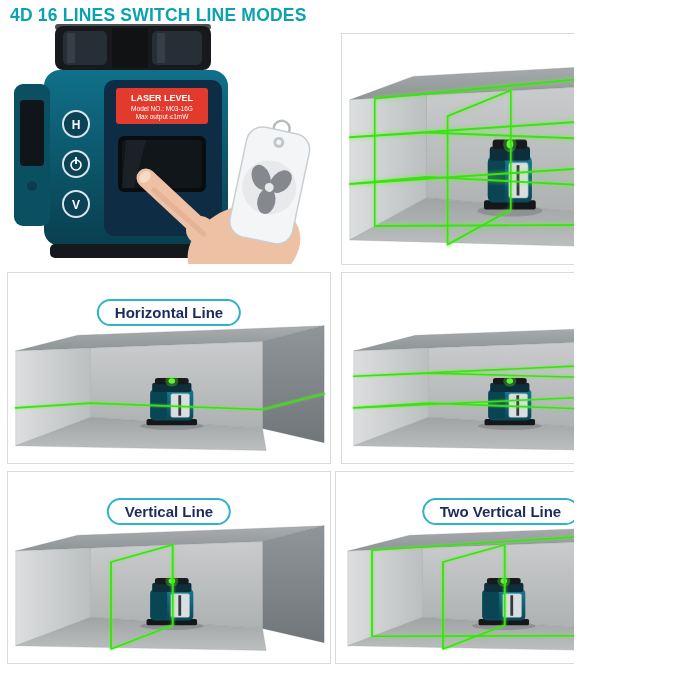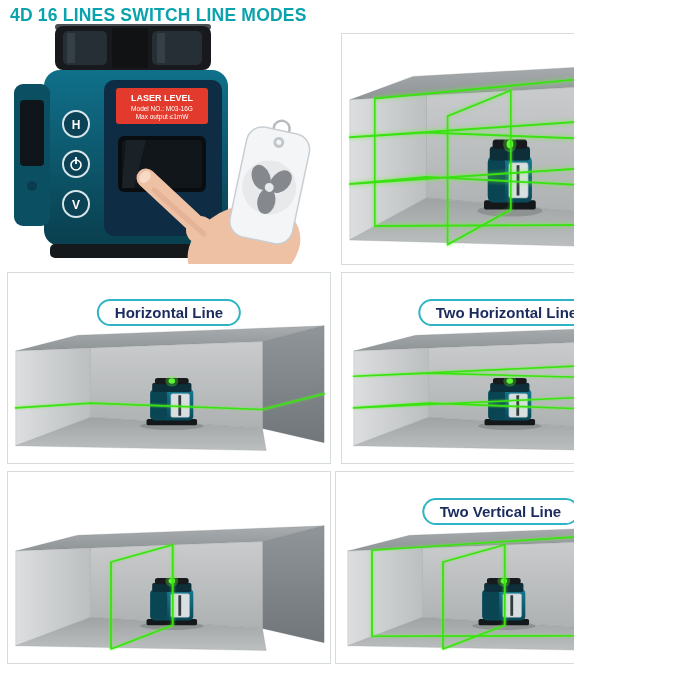--- a/index.html
+++ b/index.html
@@ -177,32 +177,32 @@
     <svg class="room" viewBox="0 0 336 190" preserveAspectRatio="none">
       <use href="#room-base"></use>
       <use href="#laser-device"></use>
       <g class="laser">
         <polyline points="4,124 84,118 268,126 334,106"></polyline>
       </g>
     </svg>
   </div>
 
   <div class="panel" id="panel-2h">
-    <div class="pill">Two Horizontal Line</div>
     <svg class="room" viewBox="0 0 336 190" preserveAspectRatio="none">
       <use href="#room-base"></use>
       <use href="#laser-device"></use>
       <g class="laser">
         <polygon points="4,124 84,118 268,126 334,106"></polygon>
         <polygon points="4,84 84,80 268,86 334,66"></polygon>
       </g>
     </svg>
   </div>
 
   <div class="panel" id="panel-v">
+    <div class="pill">Vertical Line</div>
     <svg class="room" viewBox="0 0 336 190" preserveAspectRatio="none">
       <use href="#room-base"></use>
       <use href="#laser-device"></use>
       <g class="laser">
         <polygon points="106,66 172,44 172,146 106,176"></polygon>
       </g>
     </svg>
   </div>
 
   <div class="panel" id="panel-2v">

